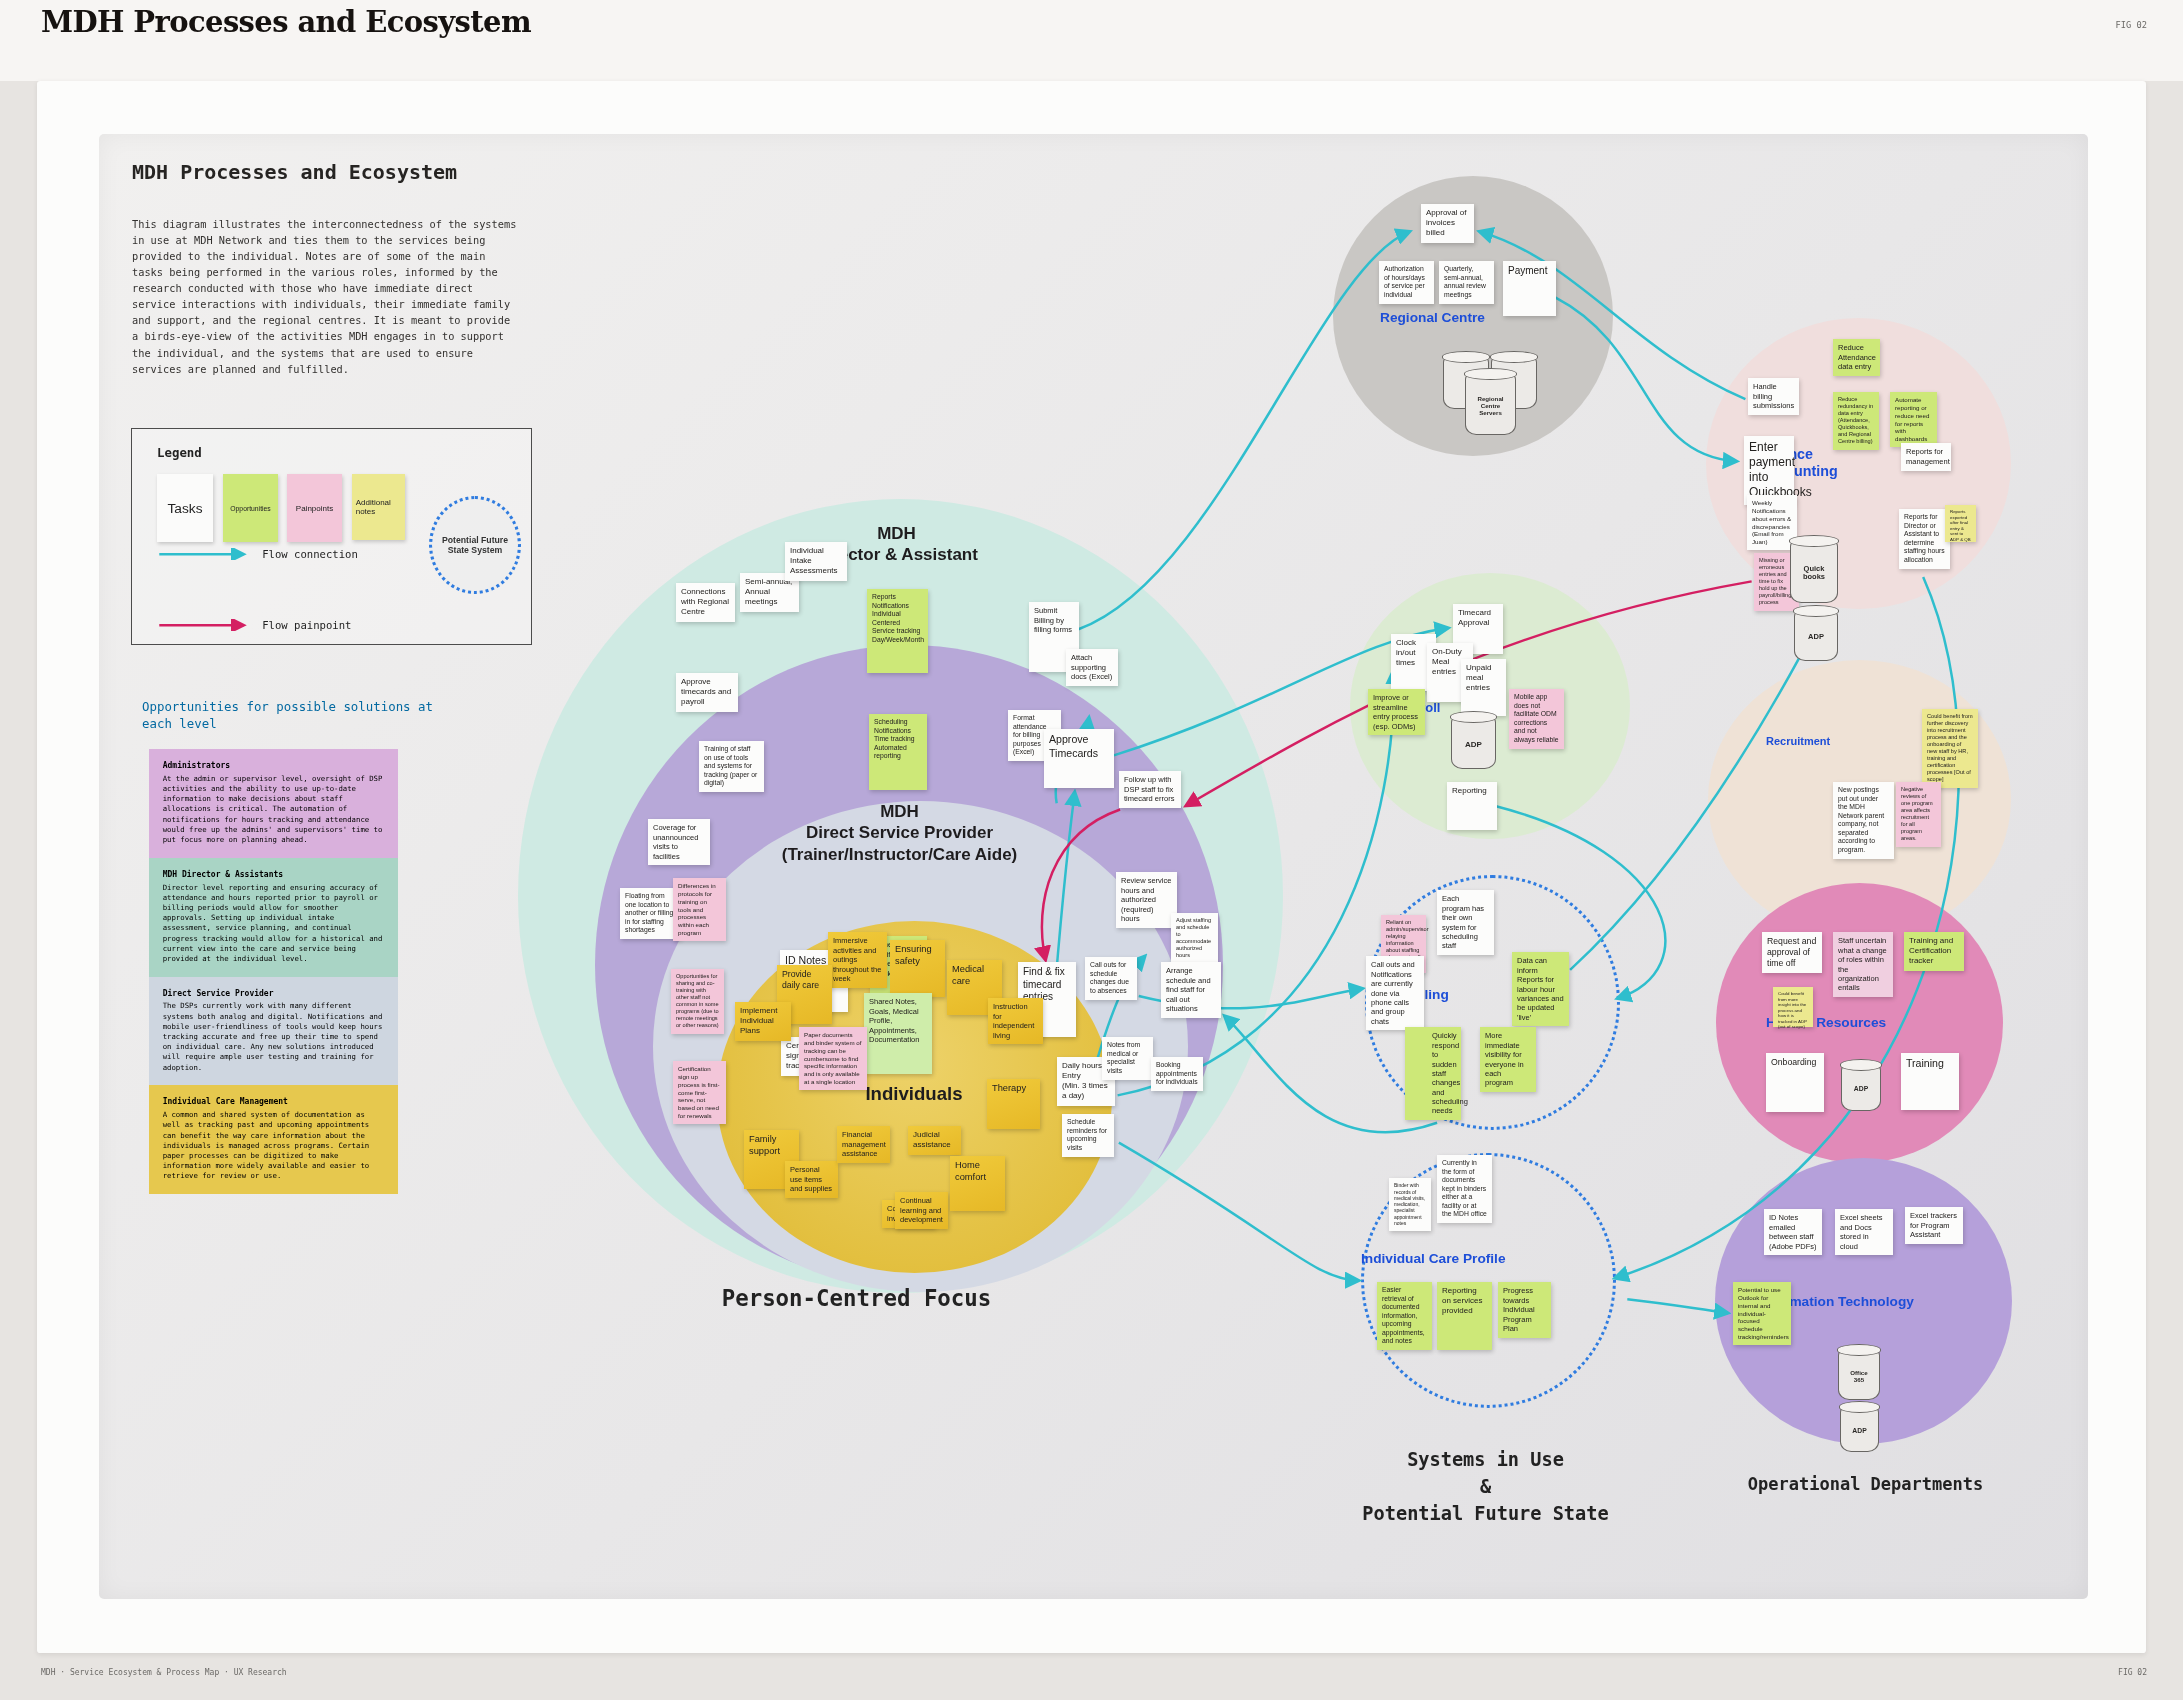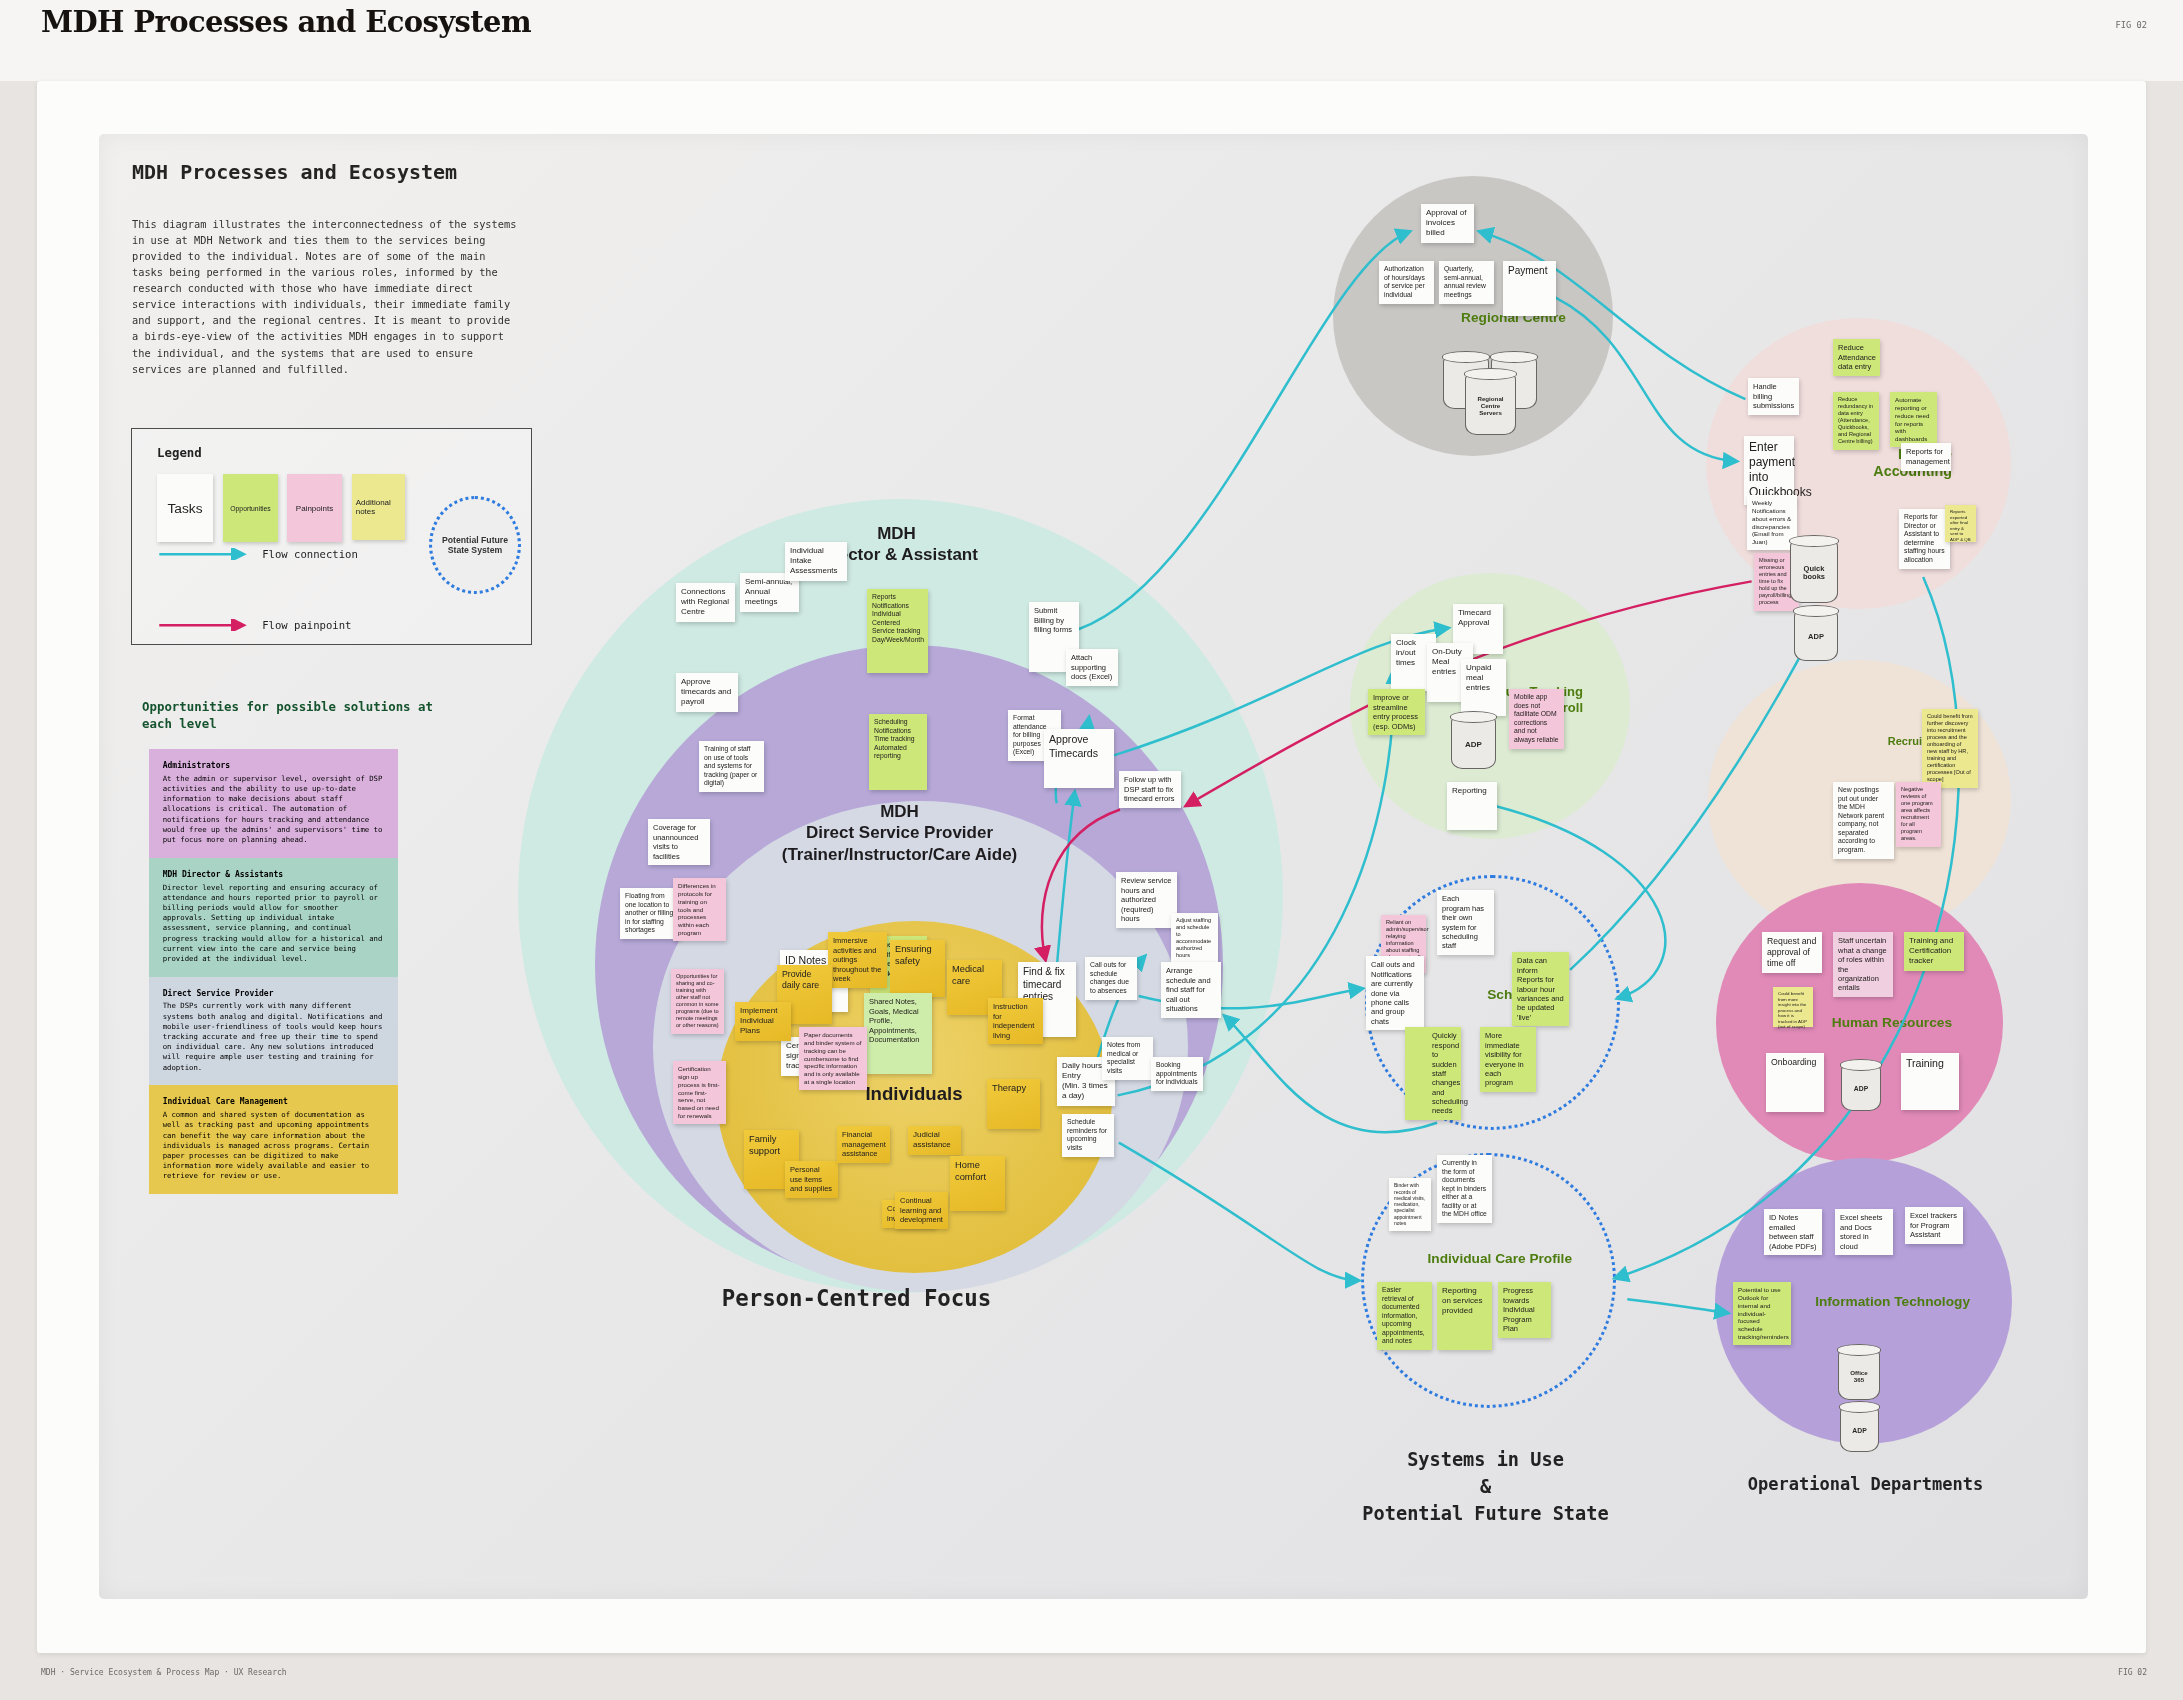--- a/index.html
+++ b/index.html
@@ -16,29 +16,29 @@
   .card{position:absolute;left:37px;top:81px;width:2109px;height:1572px;background:#fcfcfb;border-radius:3.1px;box-shadow:0 1.2px 5px rgba(0,0,0,.08);}
   .board{position:absolute;left:99px;top:134px;width:1989px;height:1465px;border-radius:5px;background:linear-gradient(135deg,#f1f0ef 0%,#e8e7e8 55%,#e0dfe2 100%);box-shadow:inset 0 0 25px rgba(0,0,0,.05);}
   
   .board-title{position:absolute;left:132px;top:160px;font-family:"DejaVu Sans Mono",monospace;font-weight:700;font-size:20px;color:#262422;}
   .intro{position:absolute;left:132px;top:216px;width:390px;font-family:"DejaVu Sans Mono",monospace;font-size:10.3px;line-height:1.56;color:#33312f;}
   .legend-box{position:absolute;left:131px;top:428px;width:399px;height:215px;border:1.9px solid#4c4c4c;background:rgba(248,248,248,.35);}
   .legend-title{position:absolute;left:25px;top:16px;font-family:"DejaVu Sans Mono",monospace;font-weight:700;font-size:12.4px;color:#222;}
   .chip{position:absolute;box-shadow:1.2px 1.9px 3.7px rgba(0,0,0,.18);display:flex;align-items:center;justify-content:center;text-align:left;padding:3.7px;box-sizing:border-box;color:#222;}
   .legend-row{position:absolute;display:flex;align-items:center;gap:11.2px;font-family:"DejaVu Sans Mono",monospace;font-size:10.6px;color:#222;}
   .future-circle{position:absolute;border:3.7px dotted #2f7ce0;border-radius:50%;display:flex;align-items:center;justify-content:center;text-align:center;font-size:8.7px;font-weight:700;color:#333;background:rgba(235,235,235,.5);}
-  .opps-heading{position:absolute;left:142px;top:698px;width:298px;font-family:"DejaVu Sans Mono",monospace;font-weight:700;font-size:12.4px;line-height:1.4;color:#14532d;}
+  .opps-heading{position:absolute;left:142px;top:698px;width:298px;font-family:"DejaVu Sans Mono",monospace;font-weight:400;font-size:12.4px;line-height:1.4;color:#0369a1;}
   #solutions{position:absolute;left:149px;top:749px;width:249px;}
   .sol-block{padding:11.2px 13.7px 12.4px 13.7px;font-family:"DejaVu Sans Mono",monospace;font-size:7.3px;line-height:1.4;}
   .sol-block h4{margin:0 0 2.5px 0;font-size:8px;}
   
   .ring{position:absolute;border-radius:50%;}
   .ring-label{position:absolute;text-align:center;font-weight:700;color:#1e1c1e;white-space:pre-line;line-height:1.25;}
   .cluster{position:absolute;border-radius:50%;}
-  .cluster-title{position:absolute;text-align:right;font-weight:700;color:#4d7c0f;white-space:pre-line;line-height:1.2;}
+  .cluster-title{position:absolute;text-align:left;font-weight:700;color:#1d4ed8;white-space:pre-line;line-height:1.2;}
   .dotted{border:3.7px dotted #2f7ce0;background:transparent;}
   
   .note{position:absolute;box-sizing:border-box;padding:4.4px 5px;white-space:pre-line;color:#23211f;box-shadow:1.2px 1.9px 4.4px rgba(0,0,0,.2);line-height:1.25;}
   .note.white{background:#fcfcfb;}
   .note.green{background:#cde878;}
   .note.lgreen{background:#cfedaa;}
   .note.pink{background:#f3c6d9;}
   .note.pinklight{background:#f0cfe0;}
   .note.yellow{background:#ece88f;}
   .note.orange{background:linear-gradient(160deg,#f0ca3b,#e6b826);}

